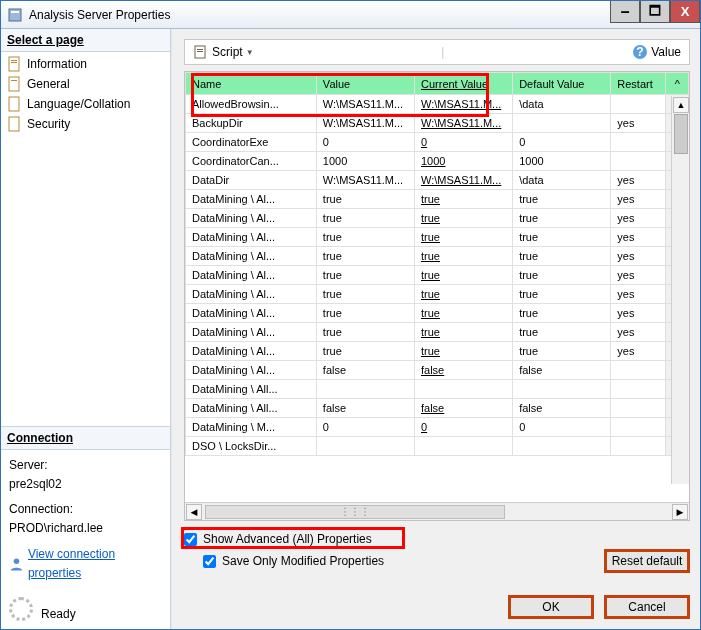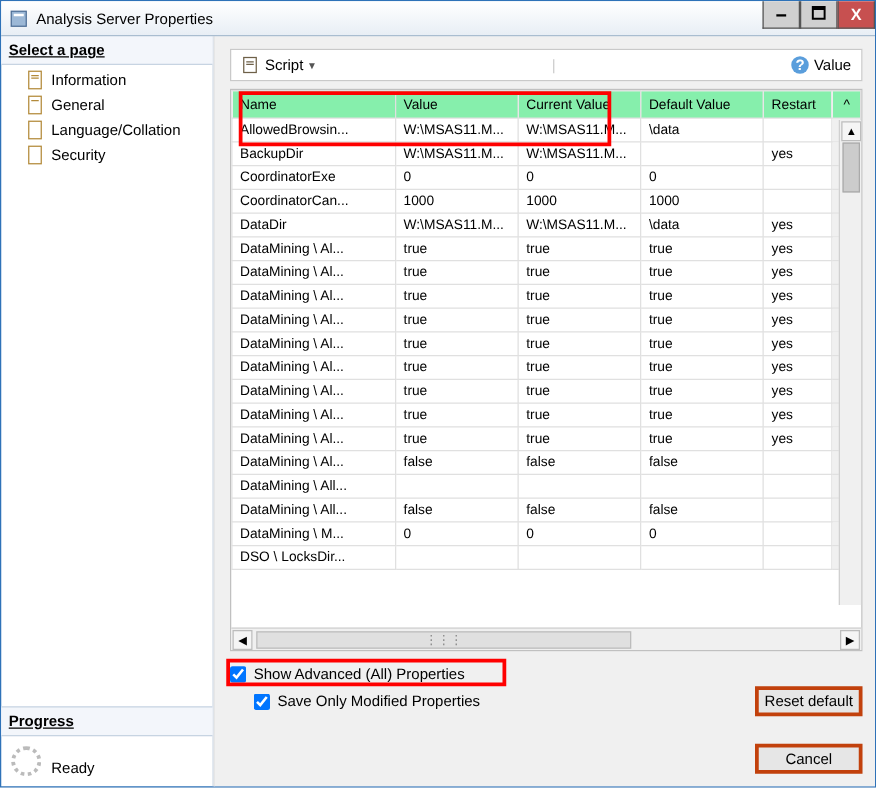--- a/index.html
+++ b/index.html
@@ -16,39 +16,39 @@
   .winbtns { position: absolute; right: 0; top: 0; display: flex; }
   .winbtn { width: 30px; height: 22px; border: 1px solid #555; border-top: none; display:flex;align-items:center;justify-content:center; font-family: Arial; font-size: 13px; }
   .winbtn.min { background:#d0d0d0; }
   .winbtn.max { background:#d0d0d0; }
   .winbtn.close { background:#c75050; color:#fff; font-weight:bold; }
   .body { display:flex; height: calc(100% - 28px); }
   .leftpane { width: 170px; border-right:1px solid #c7d4e2; display:flex; flex-direction:column; }
   .panel h3 { font-size:12px; font-weight:bold; background:#f3f6fb; border-bottom:1px solid #c7d4e2; padding:4px 6px; border-top:1px solid #c7d4e2;text-decoration:underline;}
   .leftpane .panel:first-child h3 { border-top:none; }
   .navlist { padding:2px 0; }
-  .navitem { display:flex; align-items:center; padding:2px 20px; gap:4px; cursor:default; }
+  .navitem { display:flex; align-items:center; padding:2px 6px; gap:4px; cursor:default; }
   .navitem .nicon { width:16px; height:16px; display:inline-block; }
   .grow { flex:1; }
   .conn { padding:6px 8px; line-height:1.6; }
   .conn a { color:#0a5cc7; text-decoration:underline; cursor:pointer;}
   .prog { padding:8px; display:flex; align-items:flex-end; gap:8px; }
   .spinner { width:24px; height:24px; border:3px dotted #bbb; border-radius:50%; }
   .rightpane { flex:1; display:flex; flex-direction:column; padding:10px 10px 10px 12px; background:#f0f0f0; border-left:1px solid #e6e6e6;}
   .toolbar { display:flex; align-items:center; gap:4px; height:26px; background:#fff; border:1px solid #c9c9c9; padding:2px 4px; margin-bottom:6px;justify-content:space-between;}
   .toolbar .tbtn { display:flex;align-items:center; gap:3px; padding:2px 4px; cursor:default;}
   .tdrop { color:#555; font-size:8px;}
   svg.ico { width:16px;height:16px;}
   .gridwrap { border:1px solid #c0c0c0; background:#fff; position:relative; flex:1; display:flex; flex-direction:column; min-height:0;}
   .gridinner { flex:1; overflow:hidden; position:relative; }
   table.grid { border-collapse:collapse; width:100%; }
   table.grid th, table.grid td { border:1px solid #e0e0e0; padding:3px 6px; text-align:left; background:#fff;white-space:nowrap;overflow:hidden;text-overflow:ellipsis;}
   table.grid th { background:#86efac; font-weight:normal; height:22px;}
   table.grid th, table.grid td { font-size:11px;}
-  .col-name{width:120px;max-width:120px;} .col-v{width:90px;max-width:90px;} .col-cv{width:90px;max-width:90px;} .col-dv{width:90px;max-width:90px;} .col-r{width:50px;max-width:50px;} .col-s{width:16px;}
+  .col-name{width:120px;max-width:120px;} .col-v{width:90px;max-width:90px;} .col-cv{width:90px;max-width:90px;text-decoration:underline;} .col-dv{width:90px;max-width:90px;} .col-r{width:50px;max-width:50px;} .col-s{width:16px;}
   .redbox { position:absolute; border:3px solid red; pointer-events:none;}
   .hscroll { height:18px; background:#f0f0f0; border-top:1px solid #d0d0d0; display:flex;align-items:center;}
   .hscroll .thumb { height:14px; width:300px; margin-left:2px; background:#e0e0e0; border:1px solid #bcbcbc;}
   .hscroll .arrow { width:16px; height:16px; display:flex;align-items:center;justify-content:center; border:1px solid #bcbcbc; margin:0 1px; background:#f5f5f5; font-size:9px;}
   .vscroll { width:18px; position:absolute; right:0; top:24px; bottom:18px; background:#f0f0f0; border-left:1px solid #d0d0d0;}
   .vscroll .arrow { width:16px;height:16px;border:1px solid #bcbcbc;background:#f5f5f5;display:flex;align-items:center;justify-content:center;font-size:9px;margin:1px;}
   .vscroll .vthumb { width:14px;height:40px;background:#cccccc;border:1px solid #aaa;margin:1px auto;}
   .checks { margin-top:8px; }
   .checks label { display:flex; align-items:center; gap:6px; padding:3px 0; font-size:12px; }
   .btn { min-width:86px; height:24px; border:3px solid #c2410c; background:#e6e6e6; cursor:default;}
@@ -103,21 +103,38 @@
           <div class="navitem">
             <svg class="ico nicon" viewBox="0 0 16 16">
                 <rect x="2" y="1" width="10" height="14" fill="#fff" stroke="#b38a3a"></rect>
               </svg>
             <span>Security</span>
           </div>
         </div>
       </div>
       <div class="grow"></div>
       <div class="panel">
-        <h3>Progress</h3>
+        <h3>Connection</h3>
+        <div class="conn">
+          <div>Server:</div>
+          <div>pre2sql02</div>
+          <div style="height:6px"></div>
+          <div>Connection:</div>
+          <div>PROD\richard.lee</div>
+          <div style="height:6px"></div>
+          <div style="display:flex;align-items:center;gap:4px;">
+            <svg class="ico" viewBox="0 0 16 16">
+                <circle cx="8" cy="5" r="3" fill="#4d8ed6"></circle>
+                <path d="M2 15c0-4 12-4 12 0" fill="#4d8ed6"></path>
+              </svg>
+            <a>View connection properties</a>
+          </div>
+        </div>
+      </div>
+      <div class="panel">
         <div class="prog">
           <div class="spinner"></div>
           <span>Ready</span>
         </div>
       </div>
     </div>
 
     <div class="rightpane">
       <div class="toolbar">
         <div class="tbtn">
@@ -331,18 +348,19 @@
           <label style="flex:0 0 auto;">
             <input type="checkbox" checked="" style="">
             <span>Save Only Modified Properties</span>
           </label>
           <div style="flex:1"></div>
           <button class="btn">Reset default</button>
         </div>
       </div>
 
       <div class="btnrow2">
+        <button class="btn">OK</button>
         <button class="btn">Cancel</button>
       </div>
     </div>
 
   </div>
 </div>
 
 </body></html>

